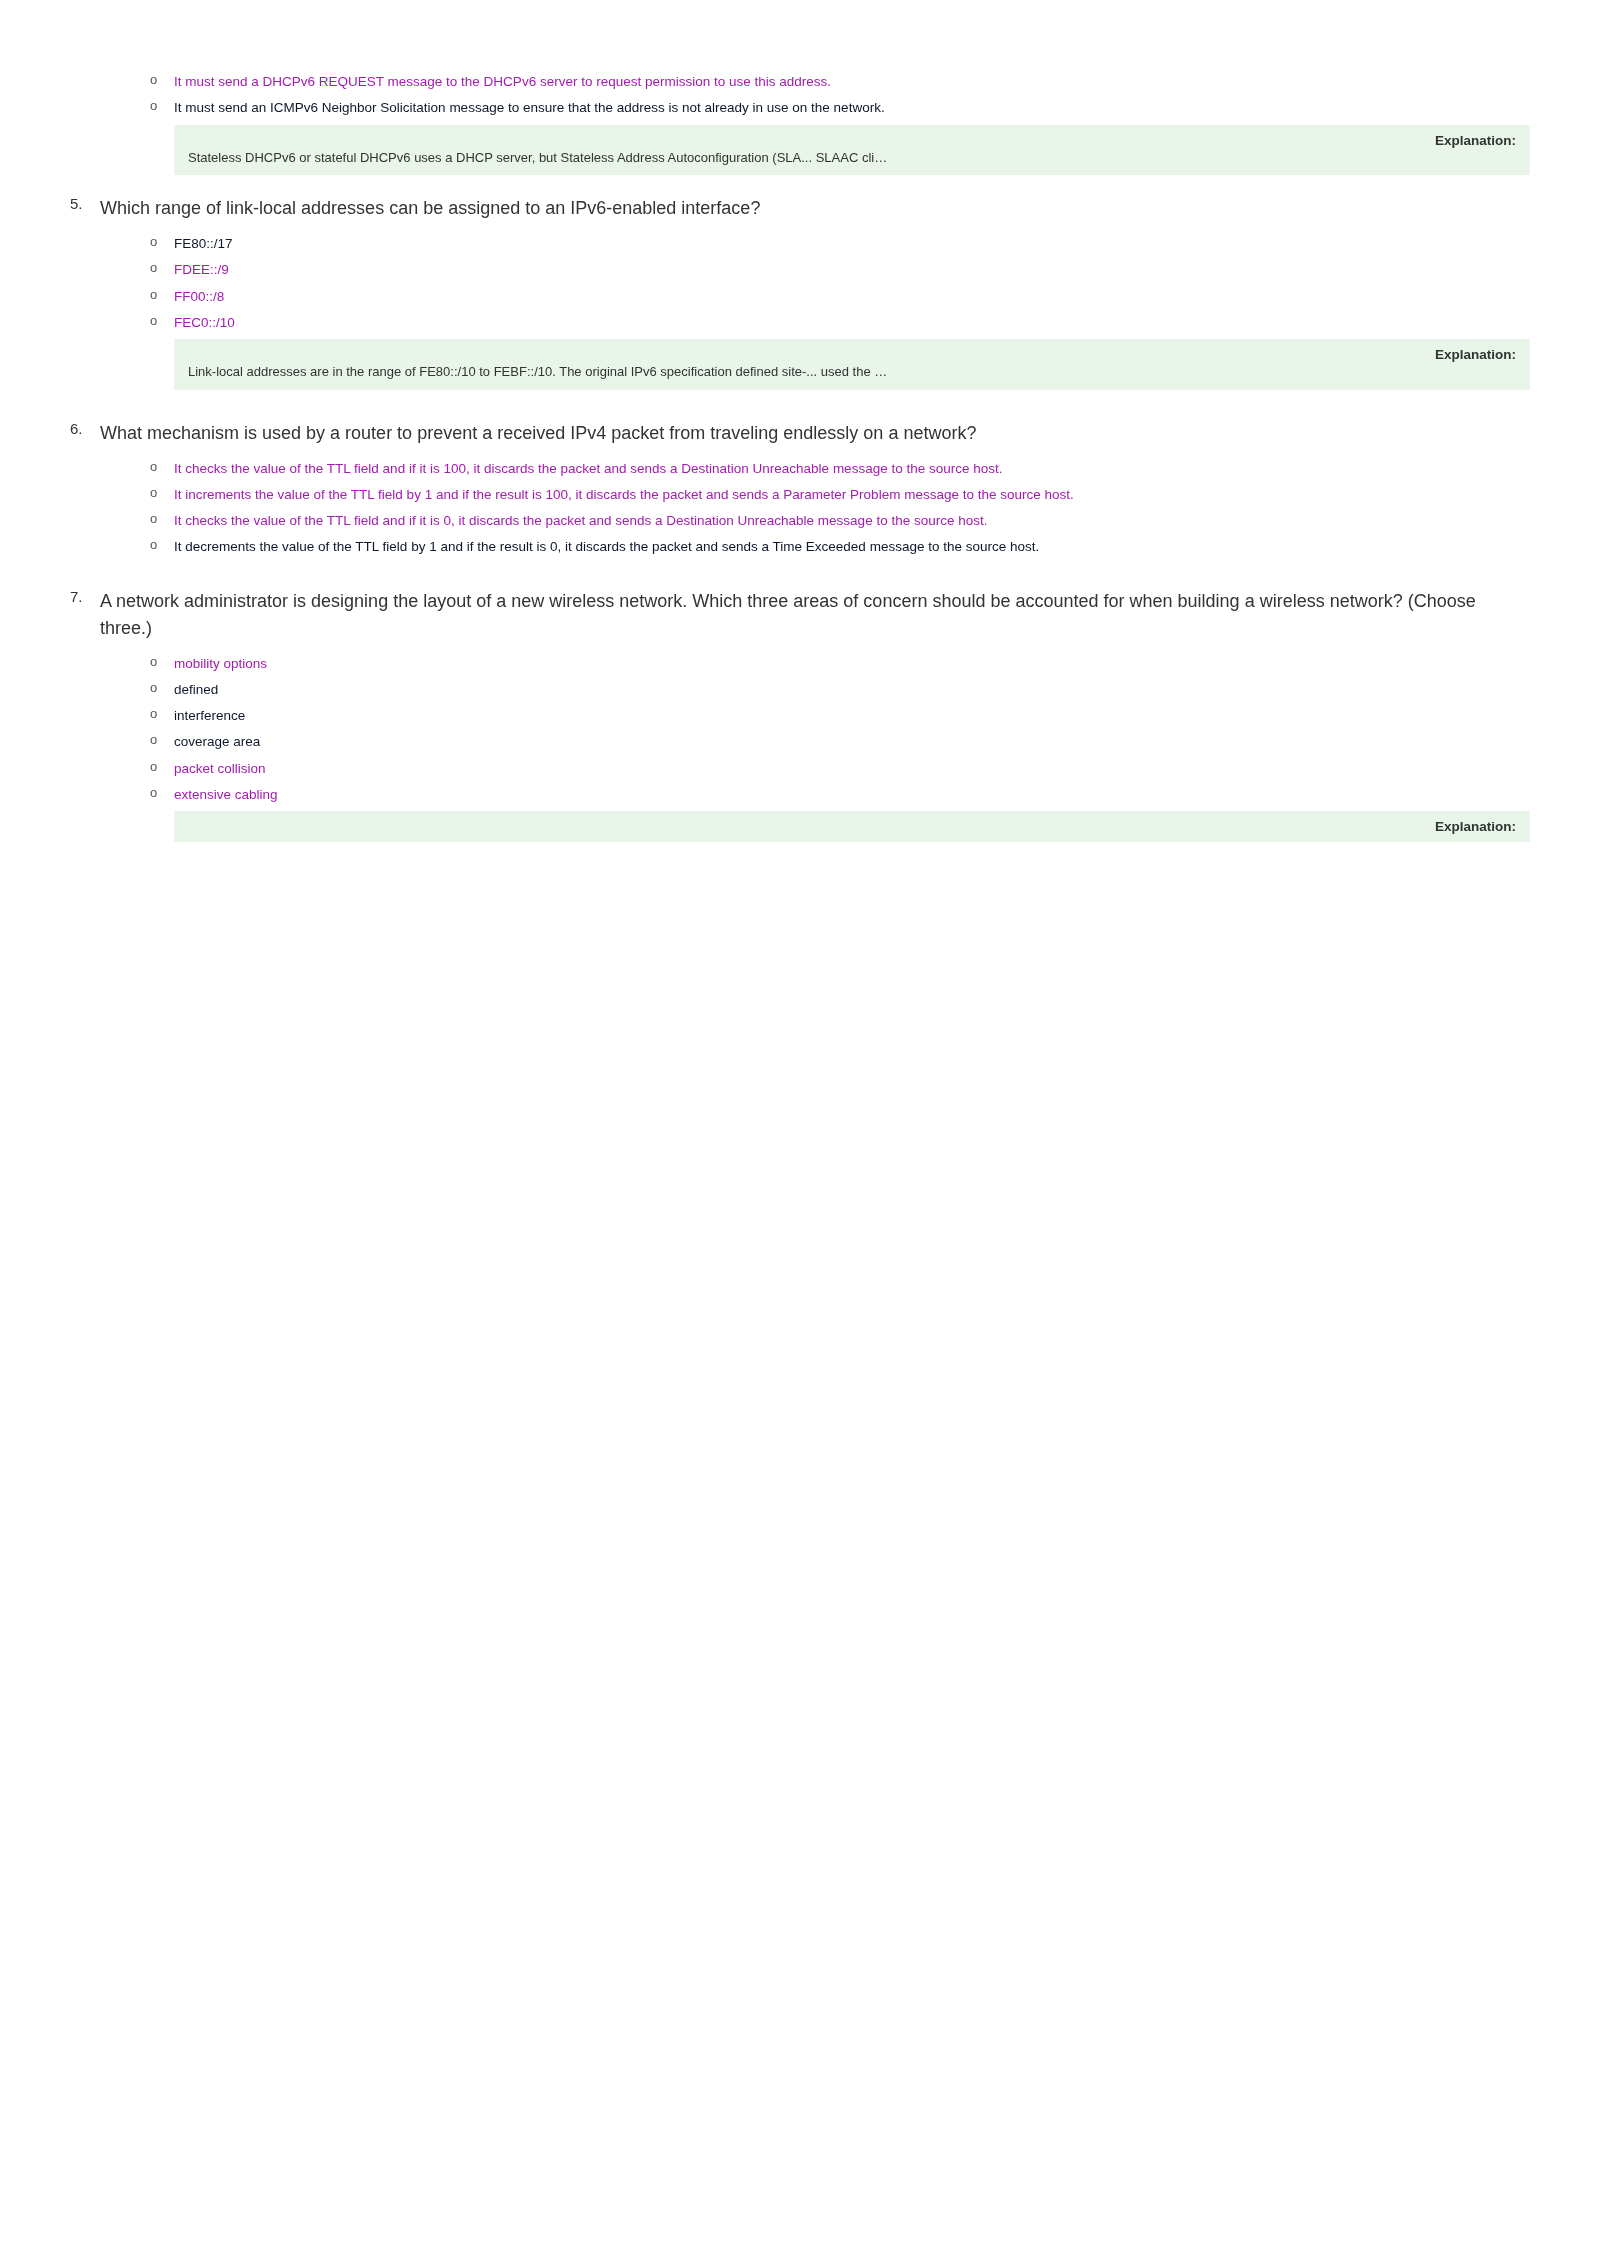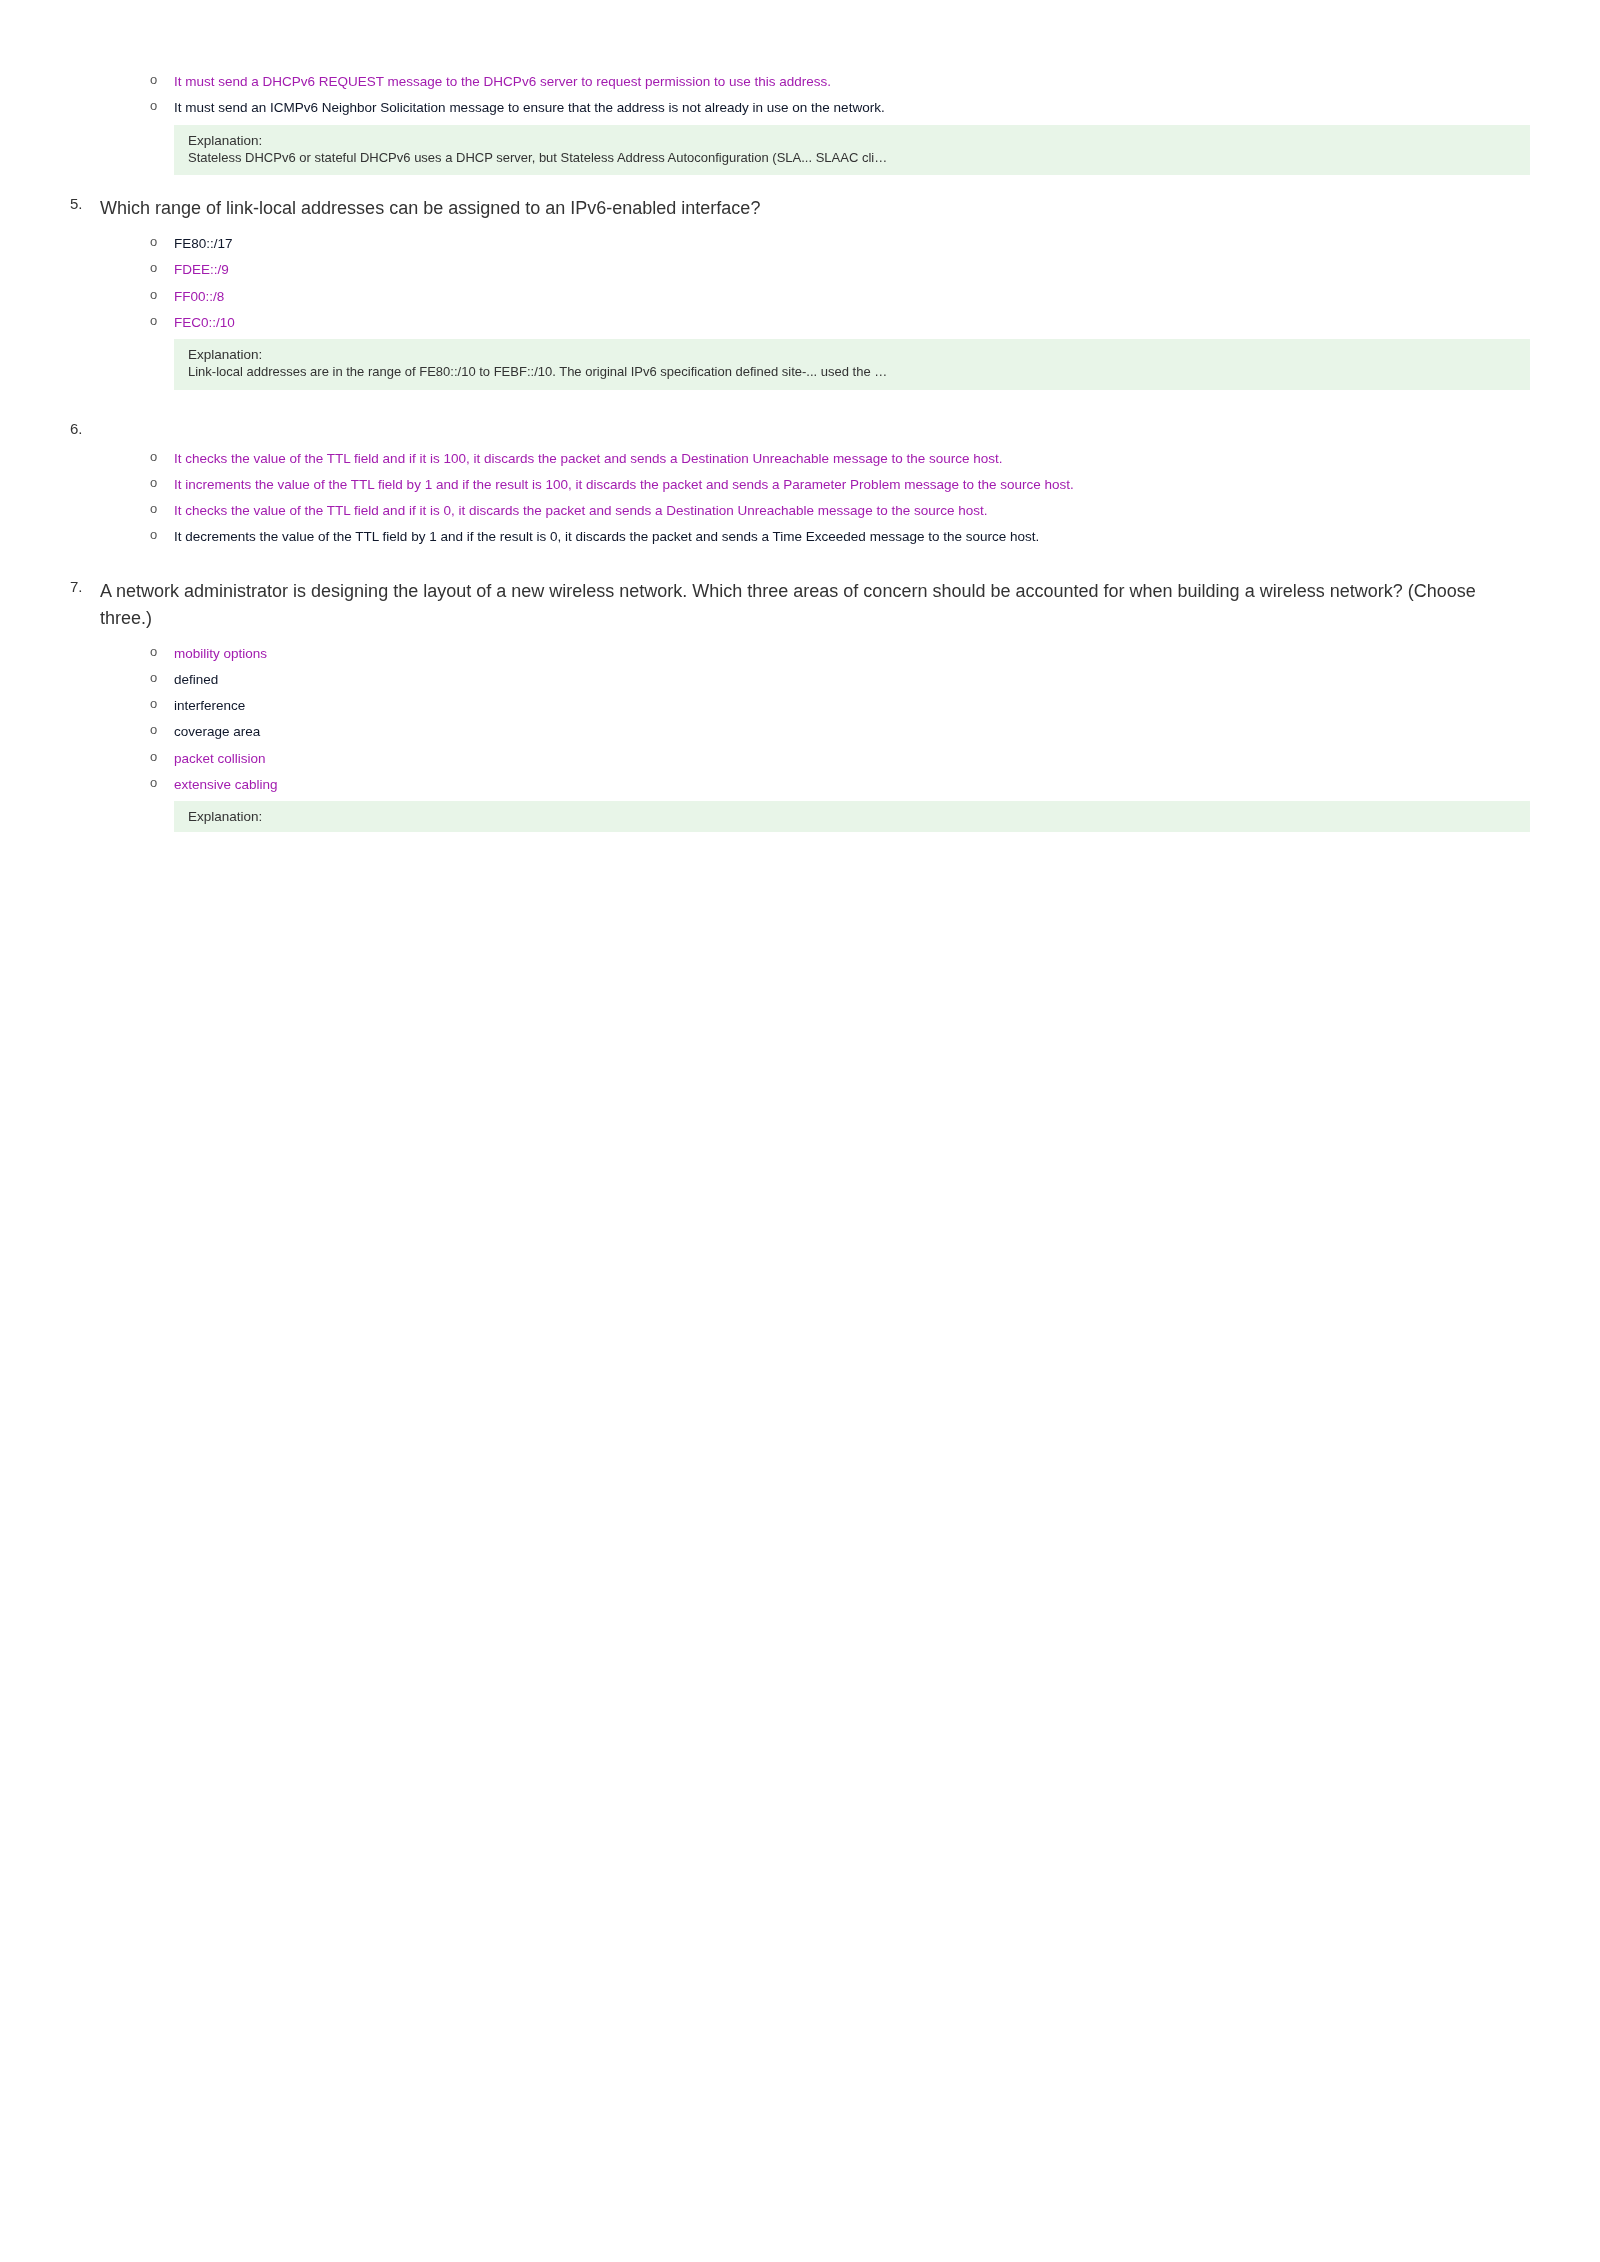--- a/index.html
+++ b/index.html
@@ -66,23 +66,24 @@
       font-size: 13.5px;
       color: #a21caf;
       line-height: 1.5;
     }
 
     .option-text.correct {
       color: #0f172a;
     }
 
     .explanation-label {
-      font-weight: normal;
+      font-weight: bold;
       font-size: 13.5px;
       color: #333;
+      text-align: right;
     }
 
     .explanation-text {
       font-size: 13px;
       color: #333;
       line-height: 1.5;
       overflow: hidden;
       white-space: nowrap;
       text-overflow: ellipsis;
       max-width: 700px;
@@ -148,20 +149,21 @@
       <div class="explanation-wrapper">
         <div class="explanation-label">Explanation:</div>
         <div class="explanation-text">Link-local addresses are in the range of FE80::/10 to FEBF::/10. The original IPv6 specification defined site-... used the prefix range FEC0::/10, but these addresses were deprecated by the IETF in favor of unique local a... a unique local address because it is in the range of FC00::/7 to FDFF::/7. IPv6 multicast addresses have the p...</div>
       </div>
     </div>
   </div>
 
   <div class="question-block">
     <div class="question-number-line">
       <span class="question-number">6.</span>
+      <span class="question-text">What mechanism is used by a router to prevent a received IPv4 packet from traveling endlessly on a network?</span>
     </div>
     <div class="options-list">
       <div class="option-item">
         <span class="option-bullet">o</span>
         <span class="option-text">It checks the value of the TTL field and if it is 100, it discards the packet and sends a Destination Unreachable message to the source host.</span>
       </div>
       <div class="option-item">
         <span class="option-bullet">o</span>
         <span class="option-text">It increments the value of the TTL field by 1 and if the result is 100, it discards the packet and sends a Parameter Problem message to the source host.</span>
       </div>

